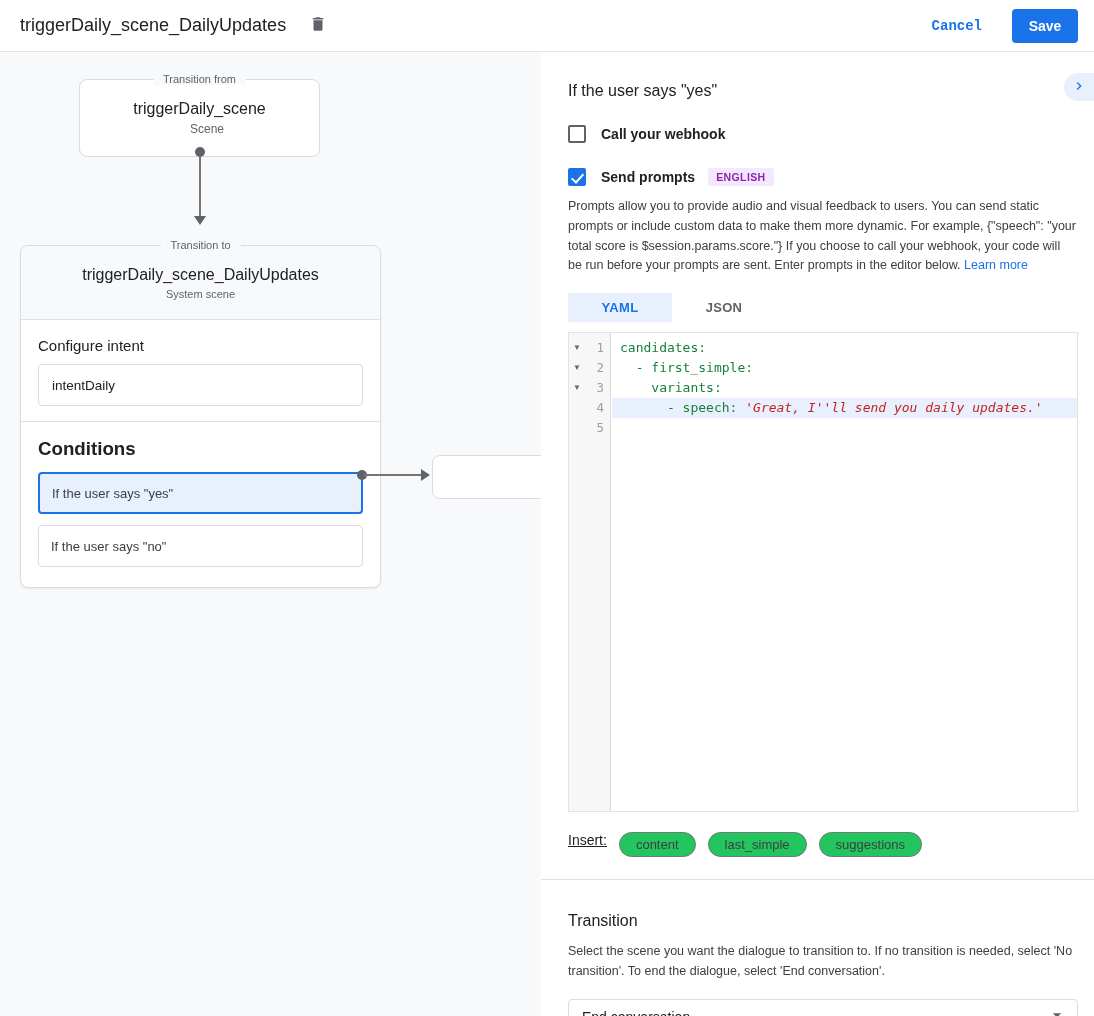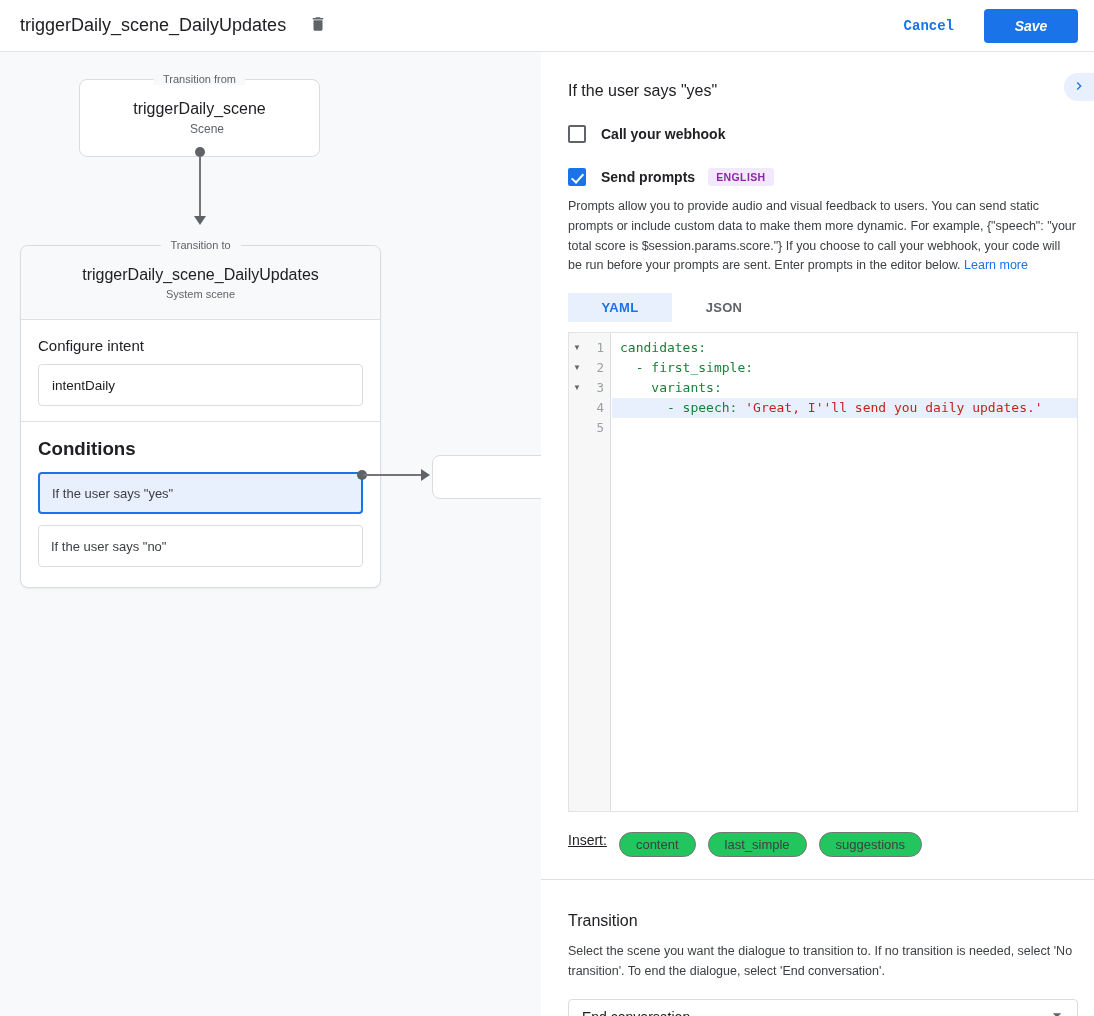--- a/index.html
+++ b/index.html
@@ -9,21 +9,21 @@
   
   .topbar { position:absolute; left:0; top:0; width:1094px; height:52px;
     background:#fff; border-bottom:1px solid #e3e5e8; display:flex; align-items:center; }
   .topbar-title { margin-left:20px; font-size:18px; color:#202124; }
   .trash-btn { margin-left:18px; width:28px; height:28px; display:flex; align-items:center;
     justify-content:center; cursor:pointer; background:none; border:none; }
   .topbar-actions { margin-left:auto; display:flex; align-items:center; margin-right:16px; }
   .cancel-btn { background:none; border:none; color:#1a73e8; font-size:14px; font-weight:600;
     padding:8px 16px; margin-right:14px; cursor:pointer; font-family:Liberation Mono, monospace; }
   .save-btn { background:#1a73e8; border:none; color:#fff; font-size:14px; font-weight:600;
-    border-radius:4px; width:94px; height:34px; cursor:pointer; font-family:inherit;font-style:italic; }
+    border-radius:4px; width:66px; height:34px; cursor:pointer; font-family:inherit; }
 
   
   .left-panel { position:absolute; left:0; top:52px; width:541px; height:964px;
     background:#f8f9fa; overflow:hidden; }
 
   .fieldset-label { position:absolute; top:-7px; left:50%; transform:translateX(-50%);
     background:#f8f9fa; padding:0 10px; font-size:11px; color:#5f6368; white-space:nowrap; }
 
   .from-box { position:absolute; left:79px; top:27px; width:241px; height:78px;
     background:#fff; border:1px solid #dadce0; border-radius:8px;
@@ -98,21 +98,21 @@
     background:#f7f7f7; border-right:1px solid #ddd; }
   .code-rows { position:relative; padding-top:5px; }
   .code-row { display:flex; height:20px; line-height:20px; }
   .gutter-cell { width:43px; flex:none; position:relative; text-align:right;
     padding-right:8px; font-size:12.5px; color:#9aa0a6; }
   .fold { position:absolute; left:4px; top:0; font-size:8px; color:#666;
     font-family:"Liberation Sans", sans-serif; cursor:pointer; }
   .code-cell { flex:1; white-space:pre; font-size:13px; padding-left:8px; color:#202124; }
   .code-row.active .code-cell { background:#e8f0fe; }
   .tok-key { color:#188038; }
-  .tok-str { color:#c5221f; }
+  .tok-str { color:#c5221f;font-style:italic; }
 
   .insert-row { margin-top:20px; display:flex; align-items:flex-start;text-decoration:underline; }
   .insert-label { font-size:14px; color:#202124; margin-right:12px; }
   .pill { border:1px solid #747775; border-radius:14px; background:#22c55e; color:#3c4043;
     font-size:13px; padding:4px 16px; margin-right:12px; cursor:pointer; font-family:inherit; }
 
   .panel-divider { margin:22px -16px 0 -27px; height:1px; background:#e0e0e0; }
 
   .transition-heading { margin-top:32px; font-size:16px; font-weight:400; color:#202124; }
   .transition-desc { margin-top:12px; width:508px; font-size:12.5px; line-height:1.58; color:#3c4043; }

